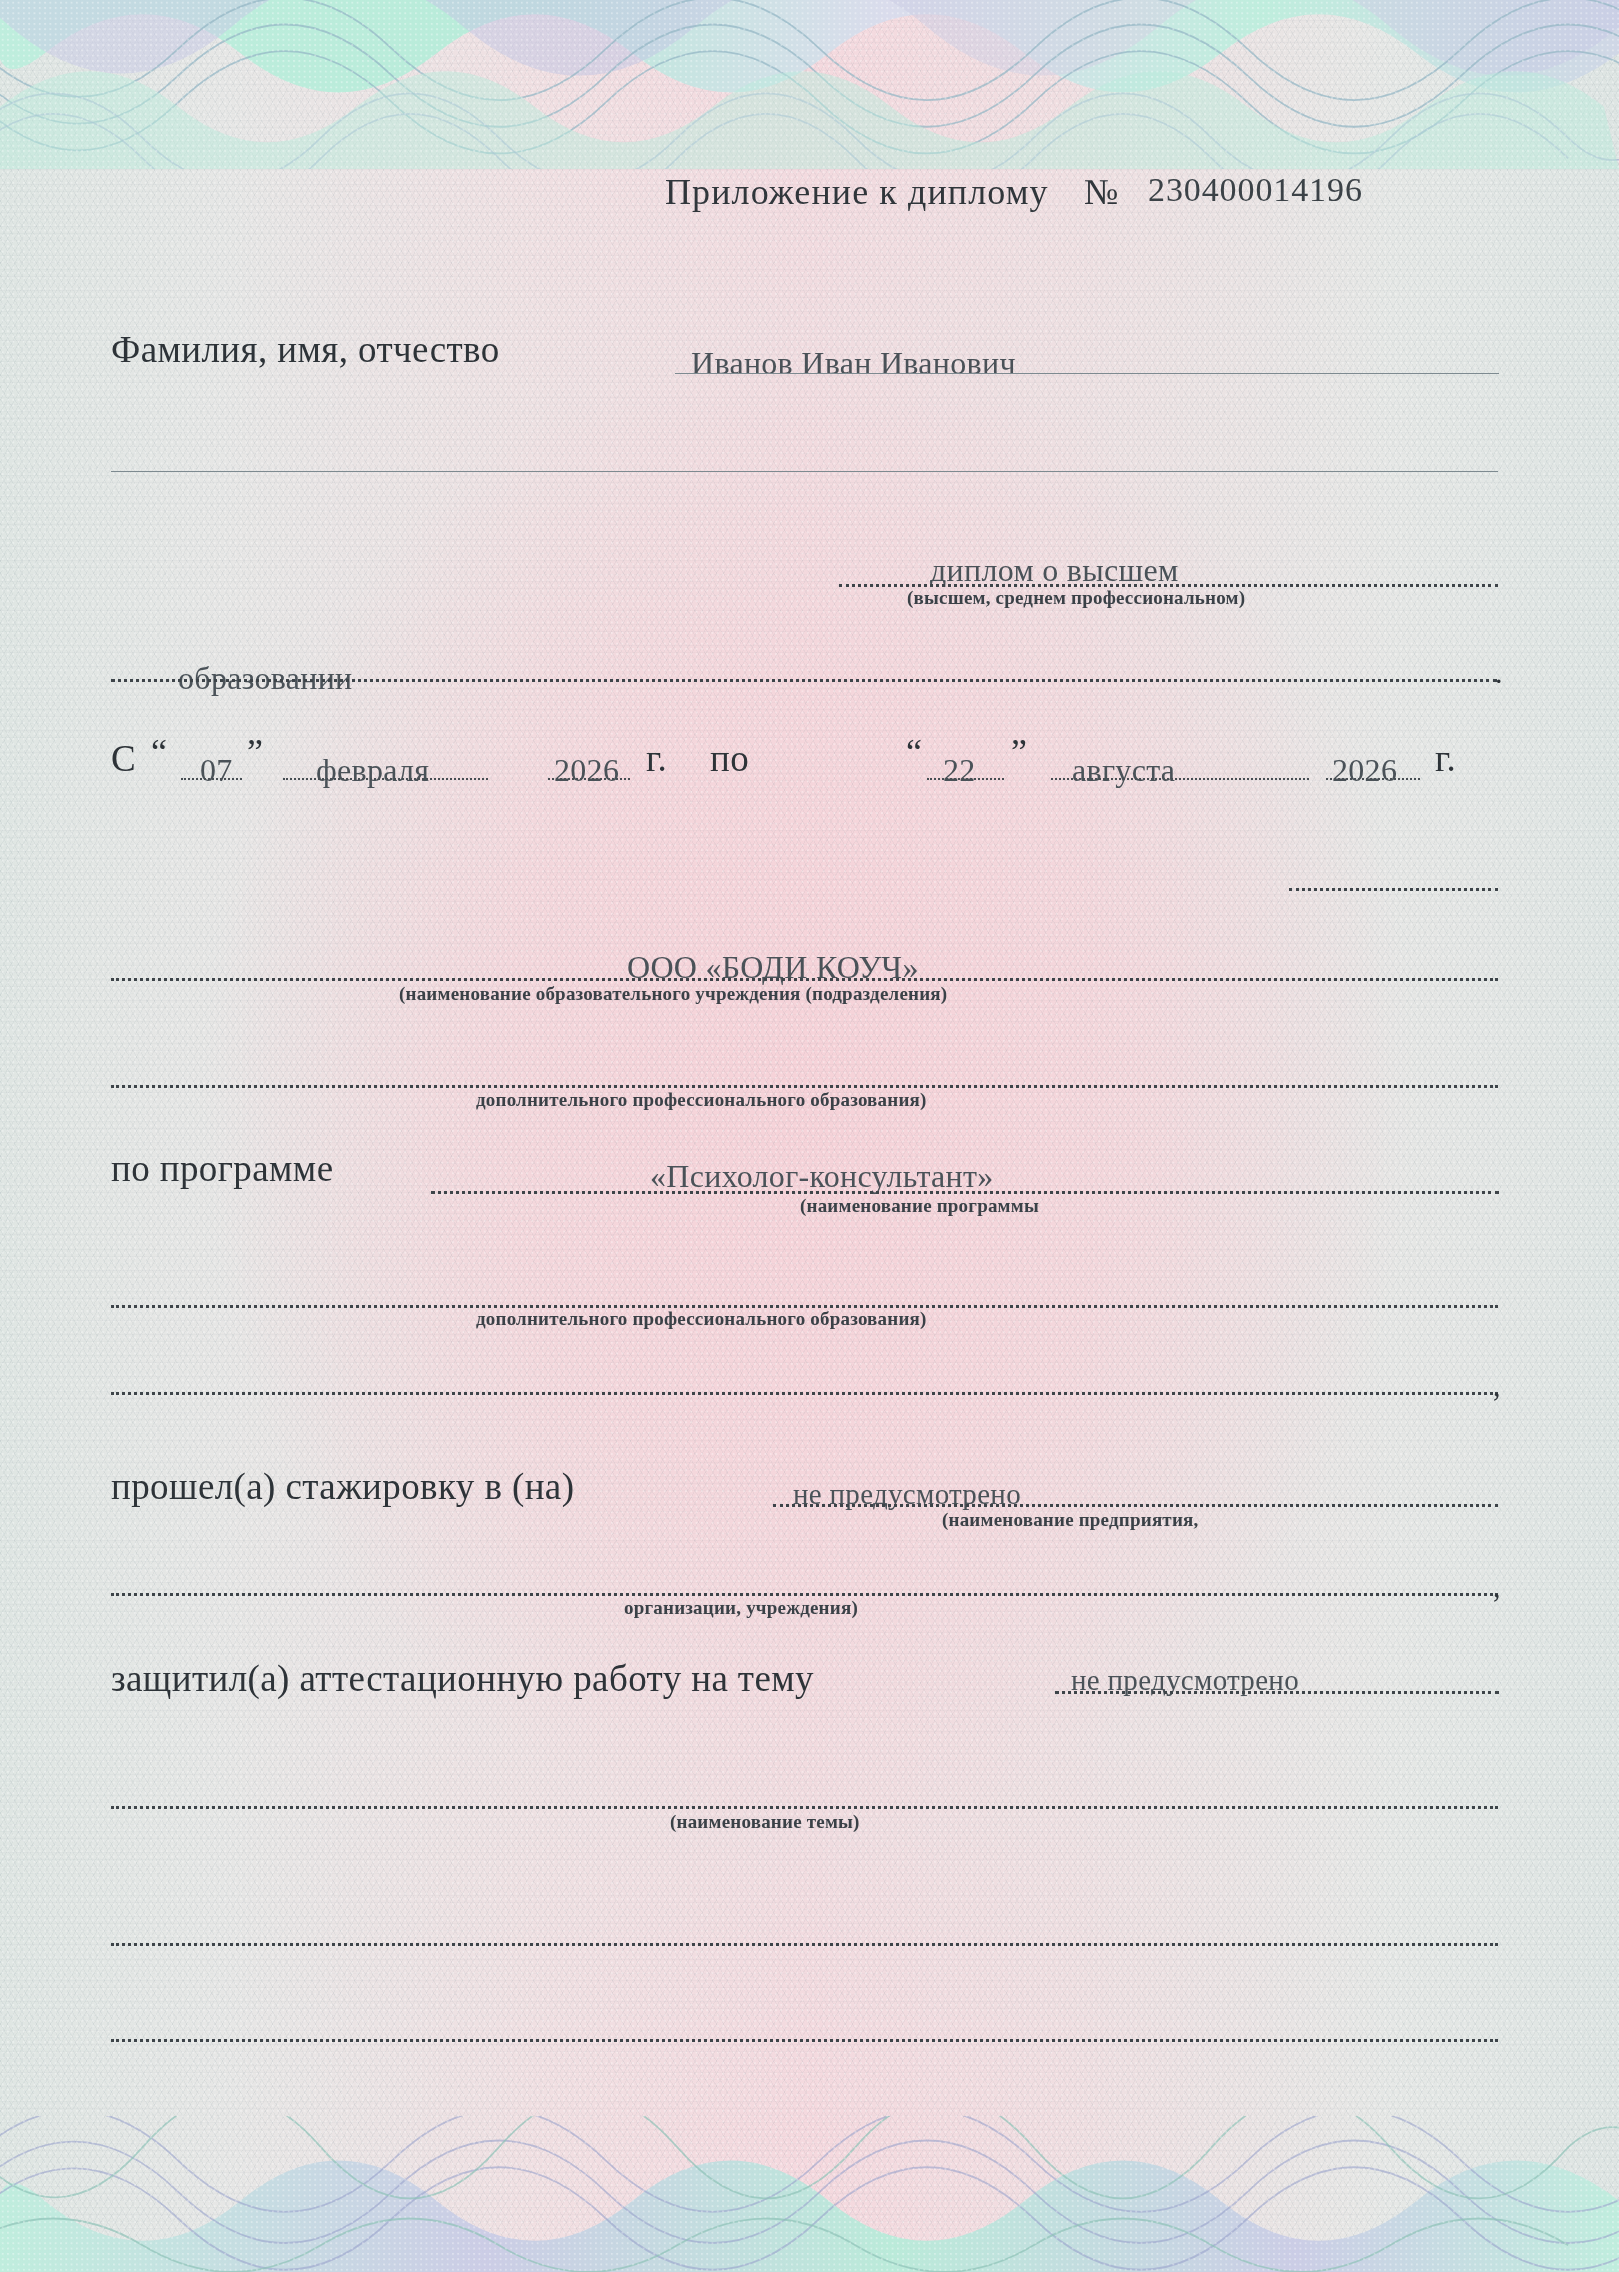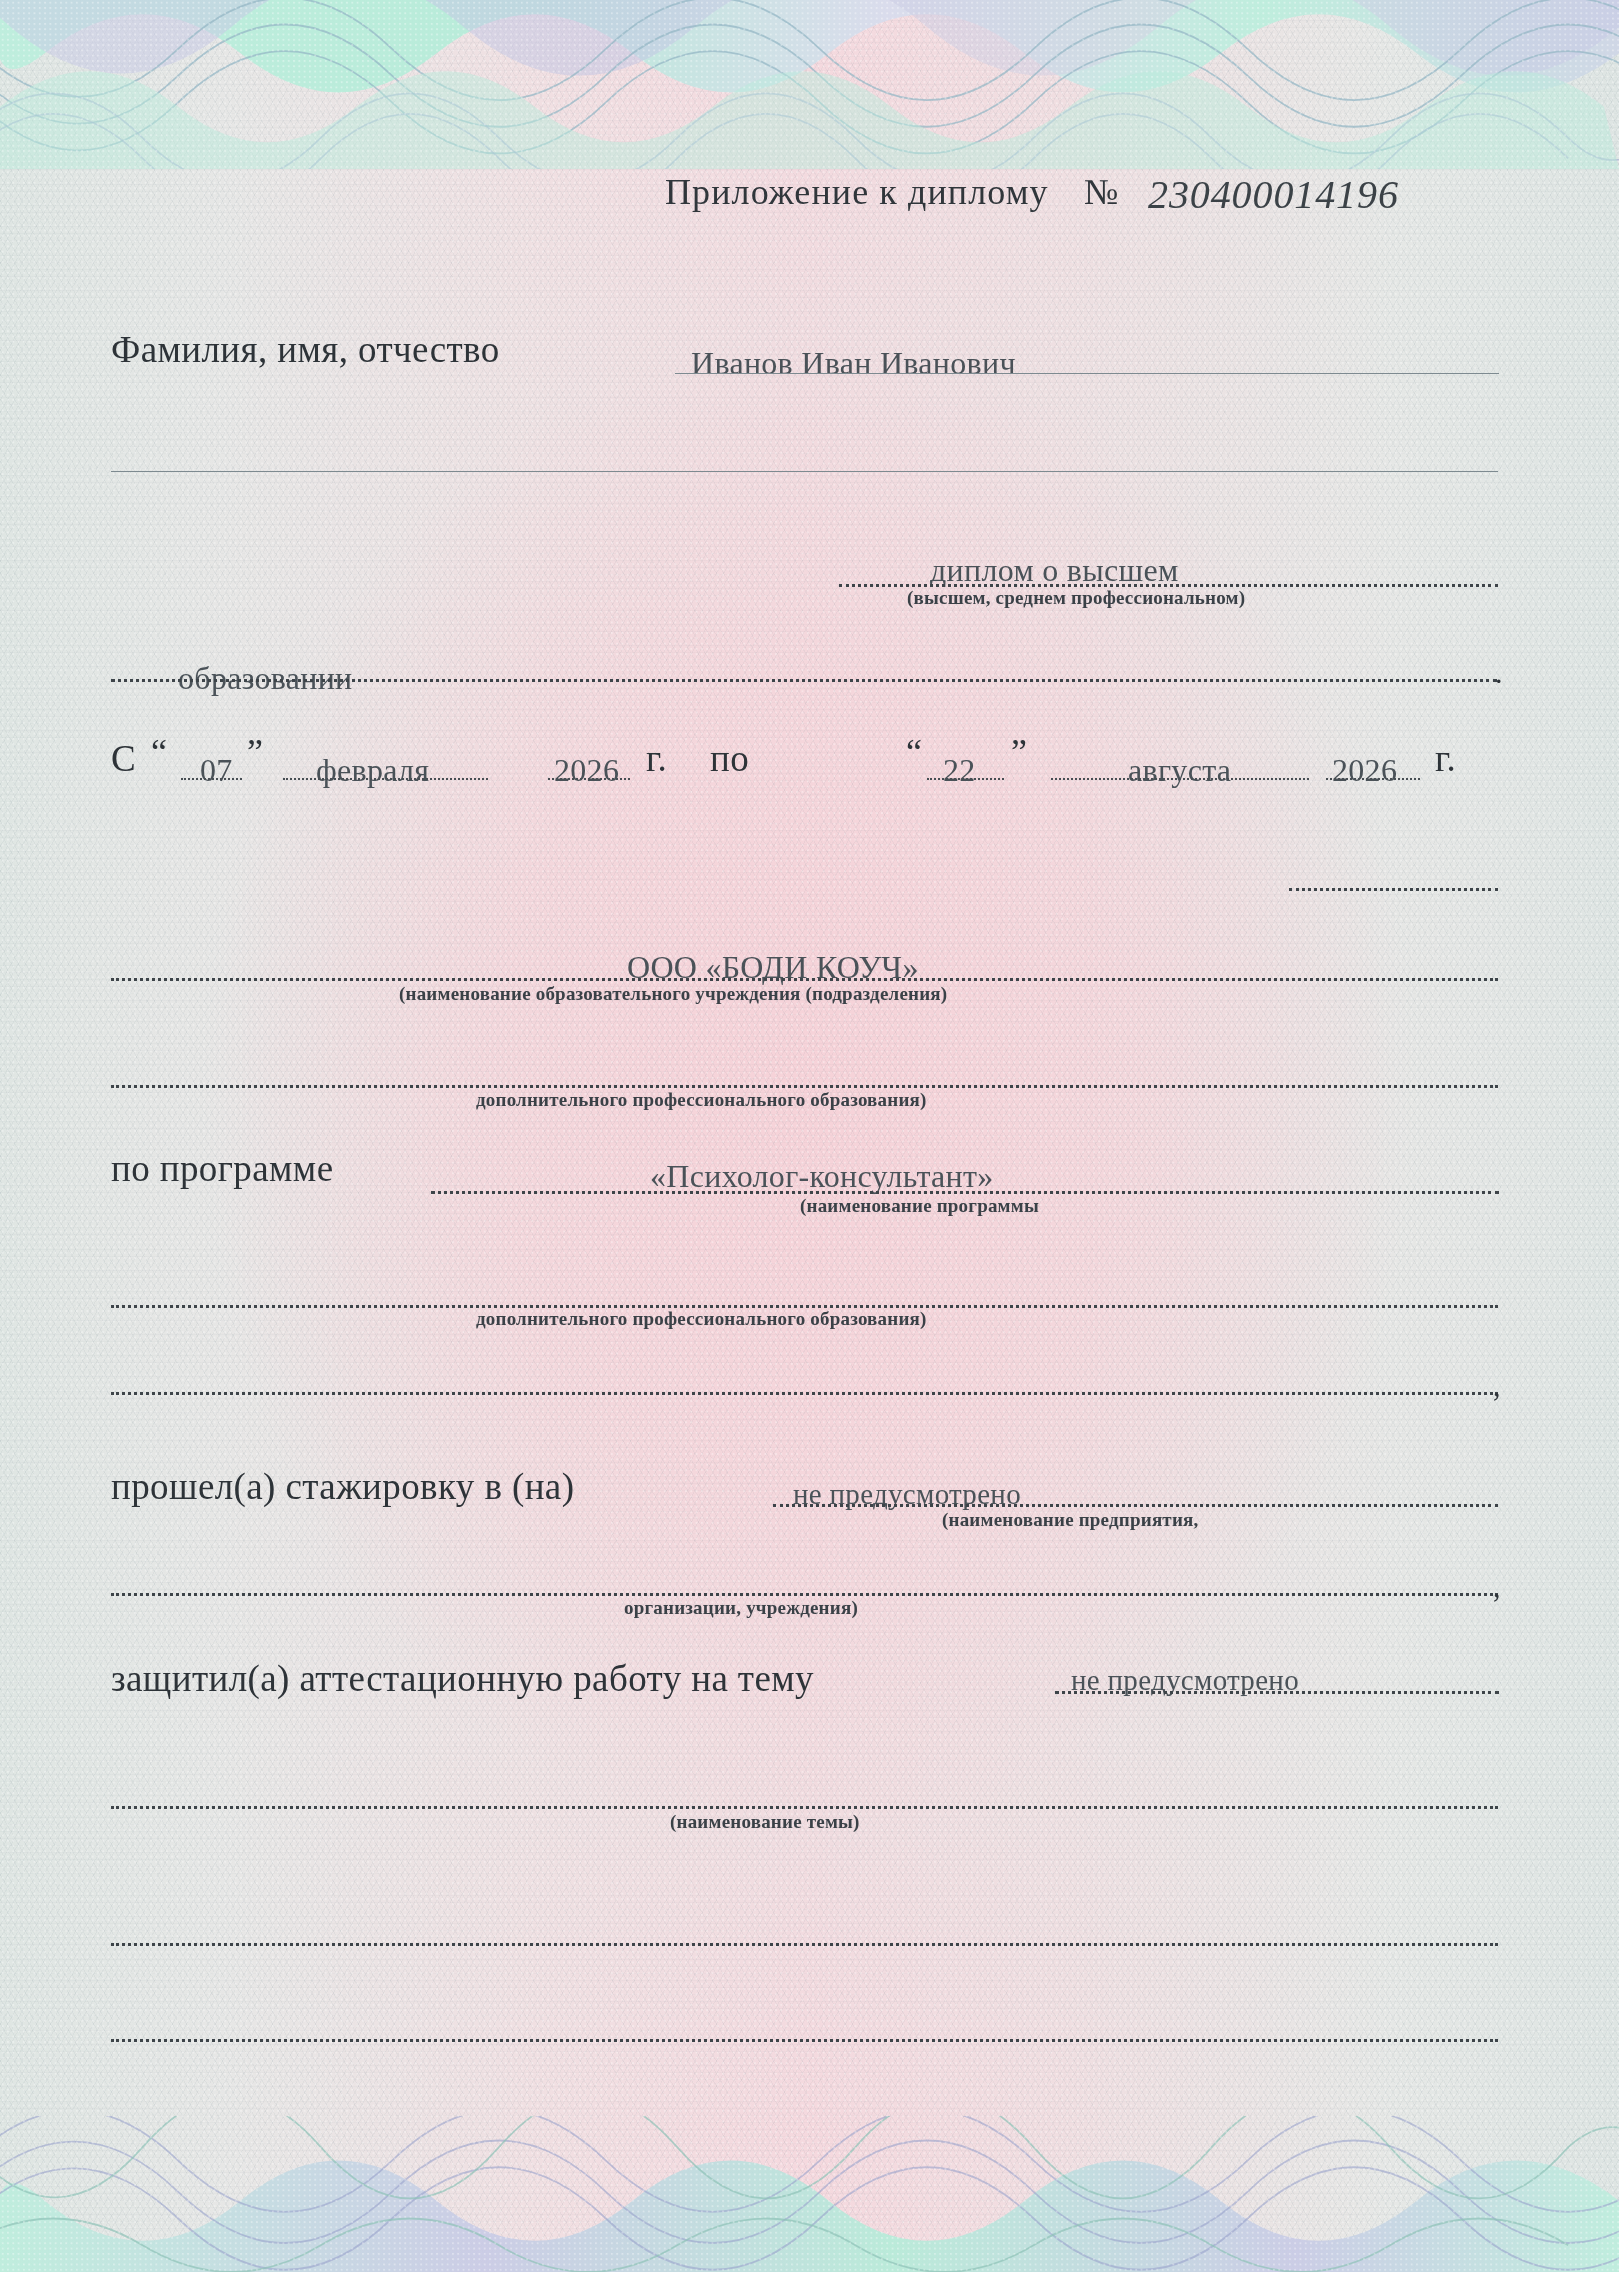--- a/index.html
+++ b/index.html
@@ -50,24 +50,23 @@
   .lbl {
     color: #2d3338;
     letter-spacing: 0.4px;
   }
   .hdr {
     font-size: 36px;
     letter-spacing: 1.1px;
     color: #30363b;
   }
   .hdr-num {
-    font-size: 40px;
+    font-size: 34px;
     color: #3b4247;
     letter-spacing: 0.9px;
-    font-style: italic;
   }
   .lbl-big { font-size: 37px; }
   .val {
     color: #4a5258;
     font-size: 32px;
     letter-spacing: 0.3px;
     font-family: "Liberation Serif", "DejaVu Serif", serif;
     margin-top: 16px;
   }
   .val-sm { font-size: 29px; }
@@ -191,21 +190,21 @@
     <div class="row val" style="left:316px; top:736px;">февраля</div>
     <div class="dots-fine" style="left:283px; top:778px; width:205px;"></div>
     <div class="row val" style="left:554px; top:736px;">2026</div>
     <div class="dots-fine" style="left:548px; top:778px; width:82px;"></div>
     <div class="row lbl lbl-big" style="left:646px; top:737px;">г.</div>
     <div class="row lbl lbl-big" style="left:710px; top:737px;">по</div>
     <div class="row qmark" style="left:906px; top:731px;">“</div>
     <div class="row val" style="left:943px; top:736px;">22</div>
     <div class="dots-fine" style="left:927px; top:778px; width:77px;"></div>
     <div class="row qmark" style="left:1011px; top:731px;">”</div>
-    <div class="row val" style="left:1128px; top:736px;">августа</div>
+    <div class="row val" style="left:1072px; top:736px;">августа</div>
     <div class="dots-fine" style="left:1051px; top:778px; width:258px;"></div>
     <div class="row val" style="left:1332px; top:736px;">2026</div>
     <div class="dots-fine" style="left:1326px; top:778px; width:94px;"></div>
     <div class="row lbl lbl-big" style="left:1435px; top:737px;">г.</div>
 
     <div class="dots" style="left:1289px; top:888px; width:209px;"></div>
 
     <div class="row val" style="left:627px; top:933px;">ООО «БОДИ КОУЧ»</div>
     <div class="dots" style="left:111px; top:978px; width:1387px;"></div>
     <div class="row cap" style="left:399px; top:983px;">(наименование образовательного учреждения (подразделения)</div>

